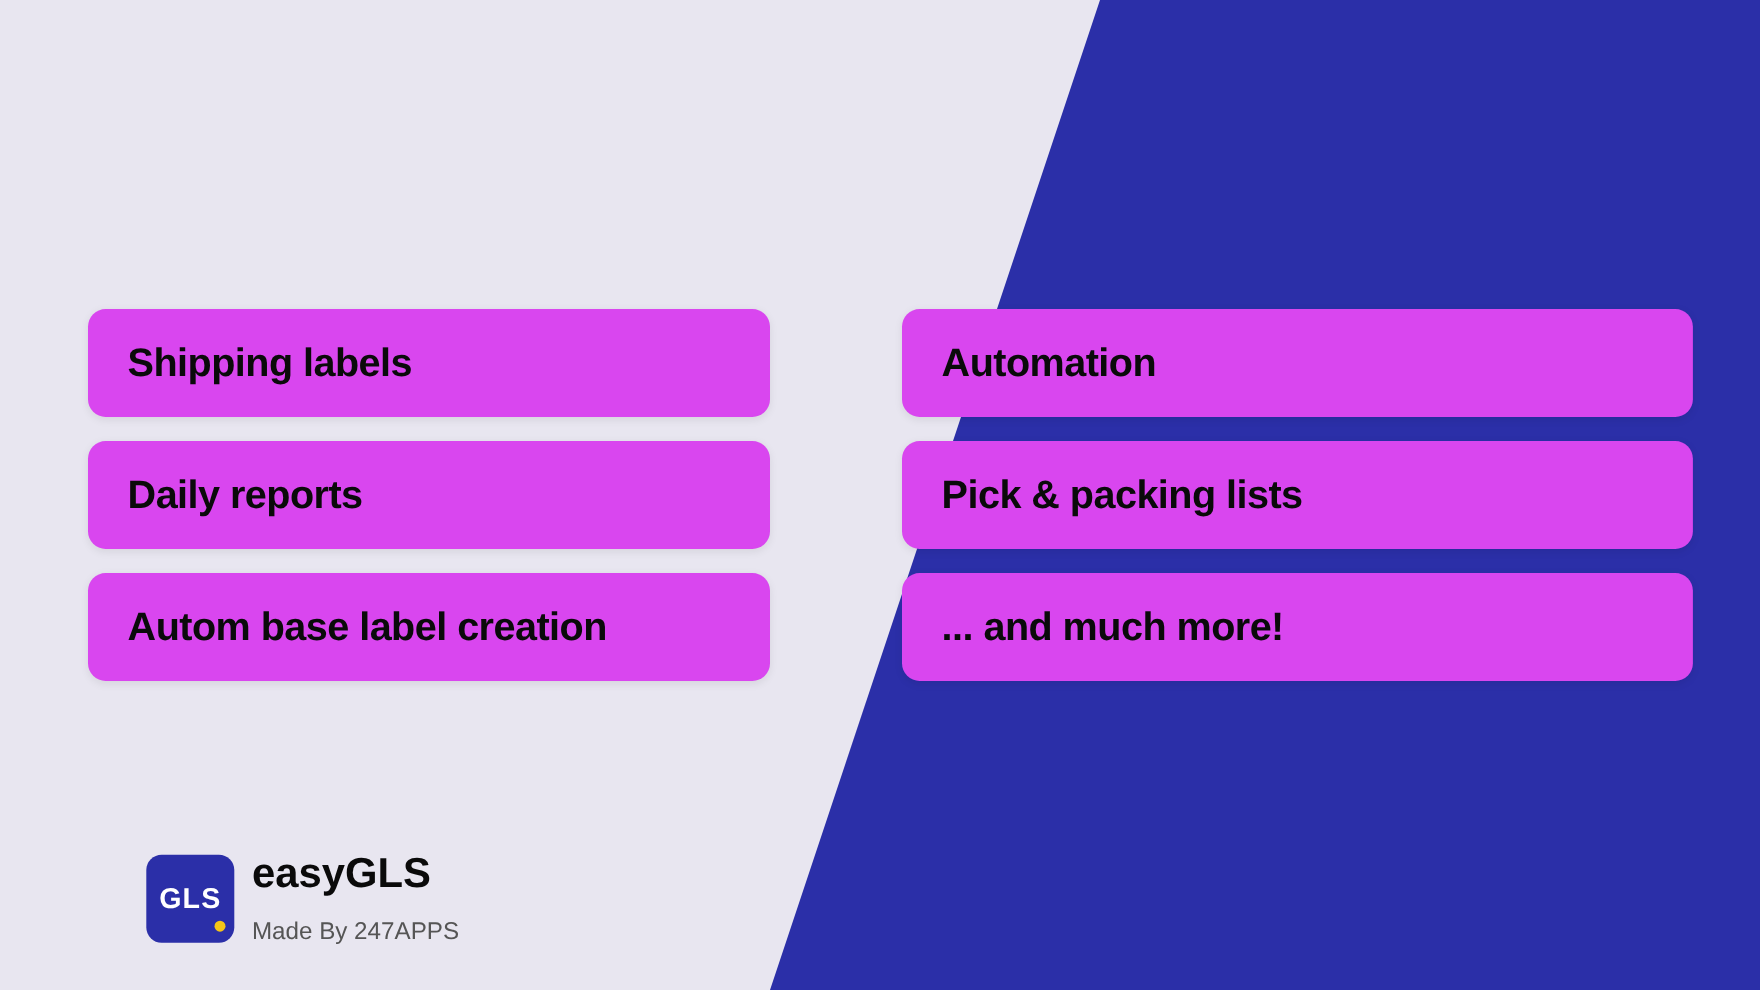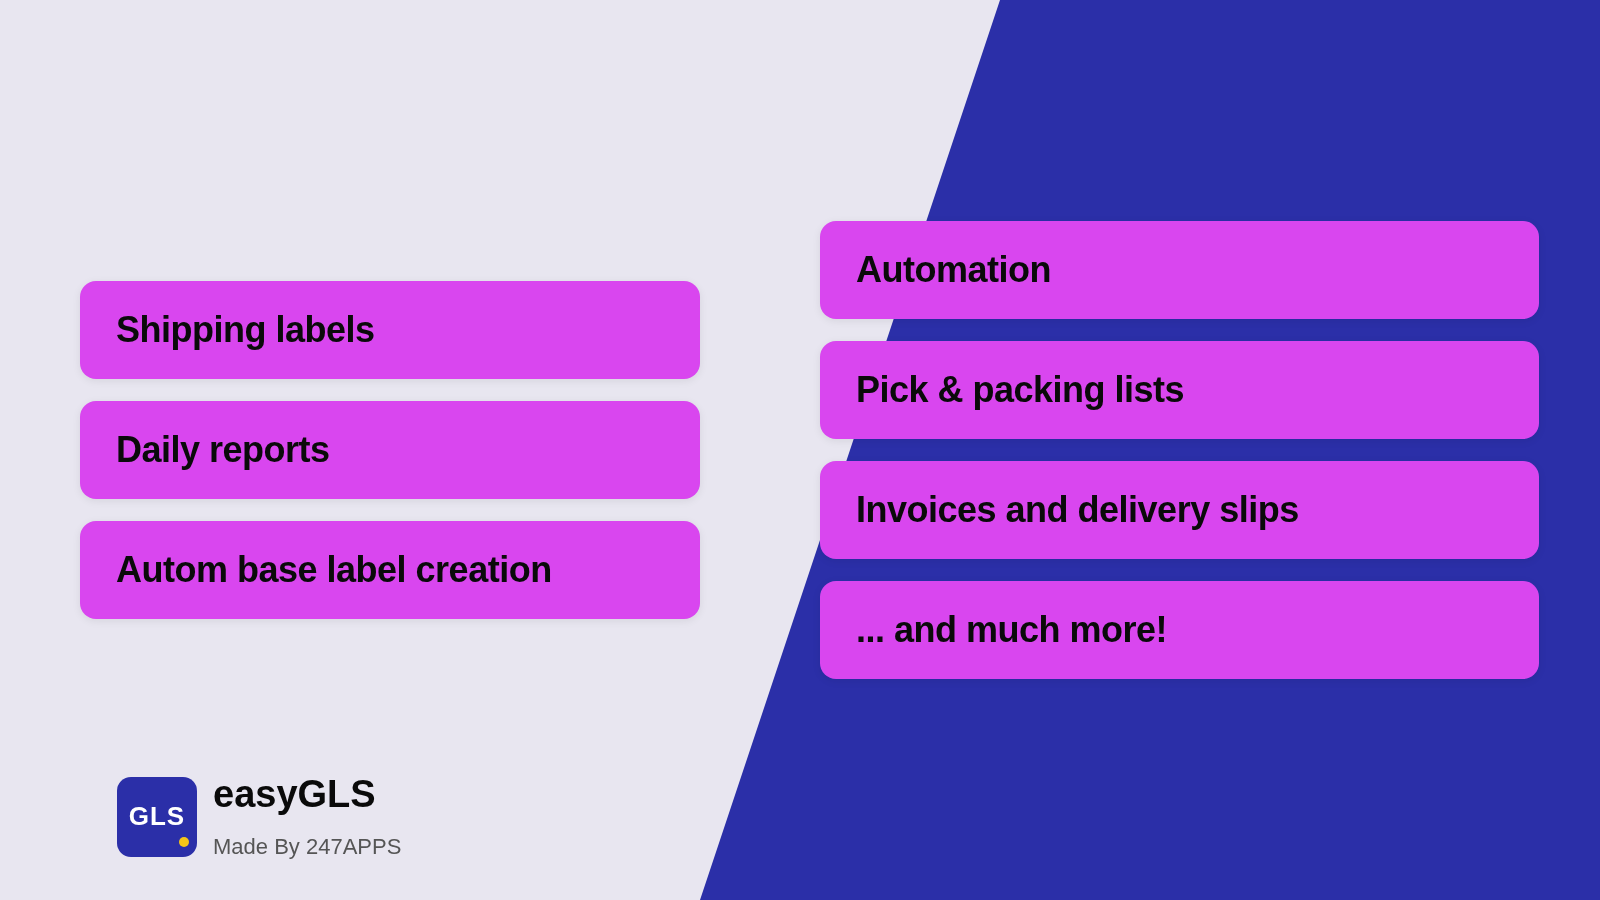--- a/index.html
+++ b/index.html
@@ -67,21 +67,21 @@
       font-size: 36px;
       font-weight: 900;
       color: #0a0a0a;
       letter-spacing: -0.5px;
     }
 
     
     .logo-area {
       position: absolute;
       bottom: 40px;
-      left: 80px;
+      left: 96px;
       z-index: 2;
       display: flex;
       align-items: center;
       gap: 16px;
       padding-left: 37px;
     }
 
     .gls-badge {
       width: 80px;
       height: 80px;
@@ -151,23 +151,20 @@
 
   <div class="right-col">
 
   <div class="feature-card">
         <span>Automation</span>
       </div>
       <div class="feature-card">
         <span>Pick &amp; packing lists</span>
       </div>
       <div class="feature-card">
-        <span>Invoices and delivery slips</span>
-      </div>
-      <div class="feature-card">
         <span>... and much more!</span>
       </div>
     </div>
 </div>
 
 <div class="logo-area">
   <div class="gls-badge">
     <span class="gls-text">GLS</span>
     <div class="gls-dot"></div>
   </div>

